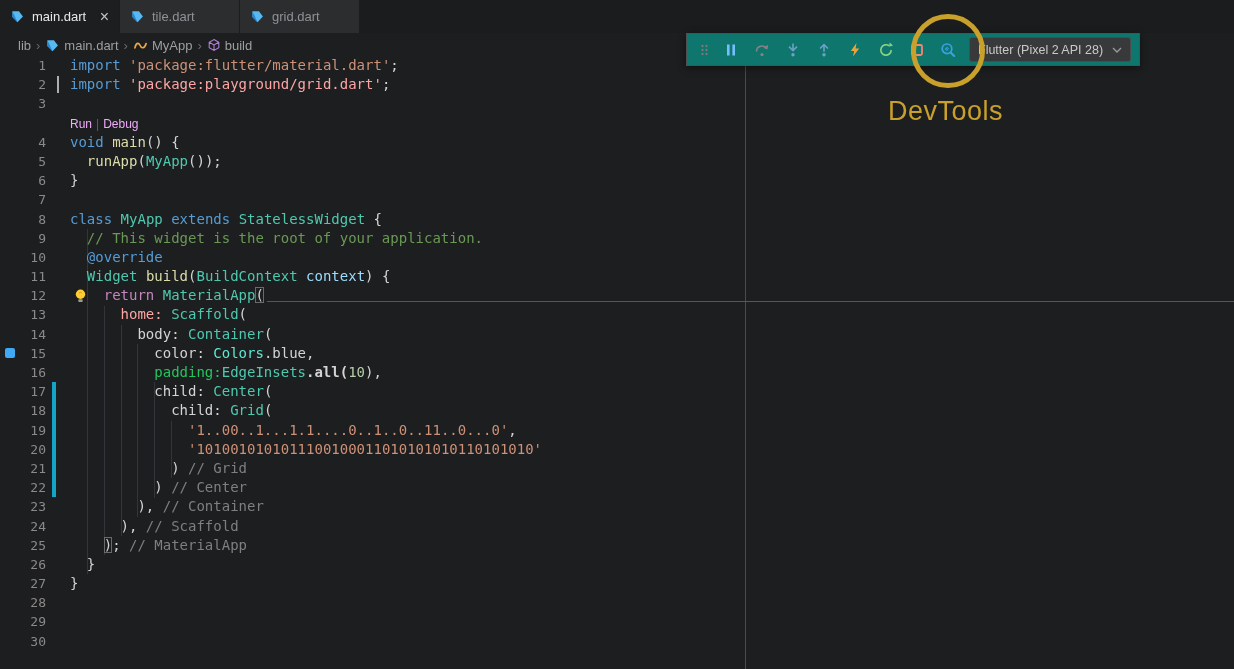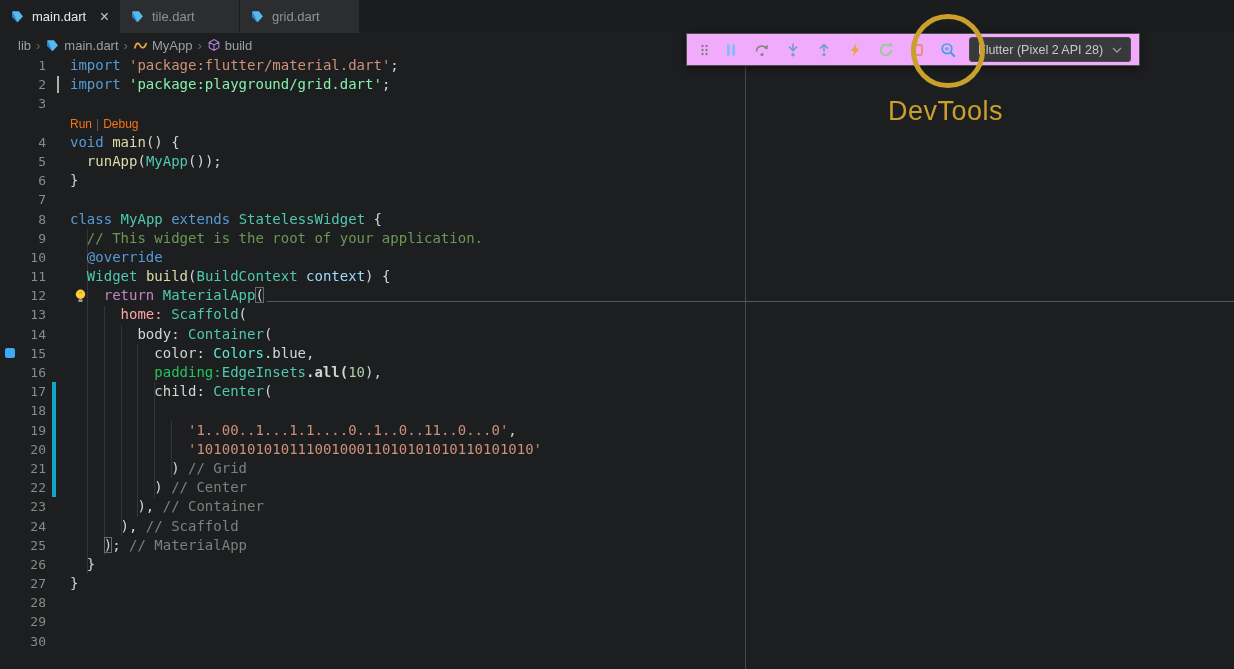--- a/index.html
+++ b/index.html
@@ -26,30 +26,30 @@
   .hline{position:absolute;left:267px;top:301px;width:967px;height:1px;background:#55585a;}
   .guide{position:absolute;width:1px;background:#33353a;}
   .code-rows{position:absolute;left:0;top:56px;right:0;}
   .row{height:19.2px;position:relative;}
   .row .num{position:absolute;left:0;top:0;width:46px;text-align:right;color:#8a8a8a;
             font:13px/19.2px "DejaVu Sans Mono",monospace;}
   .row .code{position:absolute;left:70px;top:0;white-space:pre;
              font:14px/19.2px "DejaVu Sans Mono",monospace;color:#d4d4d4;}
   .tk-box{outline:1px solid #6a6a6a;outline-offset:-1px;}
   .lens{position:absolute;left:70px;top:2px;font:12px/17px "Liberation Sans",sans-serif;color:#8c8c8c;}
-  .lens .lens-link{color:#f97316;cursor:pointer;margin-top:32px;}
+  .lens .lens-link{color:#f0abfc;cursor:pointer;margin-top:32px;}
   .lens .lens-sep{color:#5f5f5f;padding:0 4px;}
   .cursor{position:absolute;left:57px;top:1px;width:2px;height:17px;background:#aeafad;}
   .bluesq{position:absolute;left:5px;top:4px;width:10px;height:10px;border-radius:2px;background:#3fa9f5;}
   .modbar{position:absolute;left:52px;top:0;width:4px;height:19.2px;background:#15a3c7;}
   .bulb{position:absolute;left:73px;top:2px;}
 
   
   .dbg-toolbar{position:absolute;left:686px;top:33px;height:33px;display:flex;align-items:center;gap:5px;
-               padding:0 8px;background:#f0abfc;border:1px solid #505052;box-sizing:border-box;
+               padding:0 8px;background:#0f766e;border:1px solid #505052;box-sizing:border-box;
                box-shadow:0 2px 8px rgba(0,0,0,.45);z-index:5;}
   .tbtn{width:26px;height:26px;display:flex;align-items:center;justify-content:center;border-radius:3px;}
   .grip{width:18px;height:26px;display:flex;align-items:center;justify-content:center;}
   .device{height:23px;display:flex;align-items:center;gap:9px;padding:0 8px;margin-left:3px;
           background:#38393b;border:1px solid #4b4c4e;border-radius:3px;color:#c9c9c9;font-size:12.5px;white-space:nowrap;}
 
   
   .gold-circle{position:absolute;left:911px;top:14px;width:64px;height:64px;border-radius:50%;
                border:5px solid #c9a02c;z-index:9;}
   .devtools-label{position:absolute;left:888px;top:96px;font-size:27px;font-weight:300;
@@ -72,21 +72,21 @@
         <div class="guide" style="left: 171.16px; top: 420.8px; height: 57.6px;"></div>
       </div>
     <div class="code-rows">
         <div class="row">
           <span class="num">1</span>
           <span class="code"><span style="color: rgb(86, 156, 214);">import</span><span style="color: rgb(212, 212, 212);"> </span><span style="color: rgb(206, 145, 120);">'package:flutter/material.dart'</span><span style="color: rgb(212, 212, 212);">;</span></span>
         </div>
         <div class="row">
           <span class="num">2</span>
           <div class="cursor"></div>
-          <span class="code"><span style="color: rgb(86, 156, 214);">import</span><span style="color: rgb(212, 212, 212);"> </span><span style="color: #86efac; margin-top: 8px;">'package:playground/grid.dart'</span><span style="color: rgb(212, 212, 212);">;</span></span>
+          <span class="code"><span style="color: rgb(86, 156, 214);">import</span><span style="color: rgb(212, 212, 212);"> </span><span style="color: #fca5a5; margin-top: 8px;">'package:playground/grid.dart'</span><span style="color: rgb(212, 212, 212);">;</span></span>
         </div>
         <div class="row">
           <span class="num">3</span>
           <span class="code"></span>
         </div>
         <div class="row">
           <div class="lens"><span class="lens-link">Run</span><span class="lens-sep">|</span><span class="lens-link">Debug</span></div>
         </div>
         <div class="row">
           <span class="num">4</span>
@@ -147,20 +147,21 @@
           <span class="code"><span style="color: #22c55e;">          padding:</span><span style="color: rgb(78, 201, 176);">EdgeInsets</span><span style="color: rgb(212, 212, 212); font-weight: bold;">.all(</span><span style="color: rgb(181, 206, 168);">10</span><span style="color: rgb(212, 212, 212);">),</span></span>
         </div>
         <div class="row">
           <span class="num">17</span>
           <div class="modbar"></div>
           <span class="code"><span style="color: rgb(212, 212, 212);">          child: </span><span style="color: rgb(78, 201, 176);">Center</span><span style="color: rgb(212, 212, 212);">(</span></span>
         </div>
         <div class="row">
           <span class="num">18</span>
           <div class="modbar"></div>
+          <span class="code"><span style="color: rgb(212, 212, 212);">            child: </span><span style="color: rgb(78, 201, 176);">Grid</span><span style="color: rgb(212, 212, 212);">(</span></span>
         </div>
         <div class="row">
           <span class="num">19</span>
           <div class="modbar"></div>
           <span class="code"><span style="color: rgb(212, 212, 212);">              </span><span style="color: rgb(206, 145, 120); margin-top: 35px;">'1..00..1...1.1....0..1..0..11..0...0'</span><span style="color: rgb(212, 212, 212);">,</span></span>
         </div>
         <div class="row">
           <span class="num">20</span>
           <div class="modbar"></div>
           <span class="code"><span style="color: rgb(212, 212, 212);">              </span><span style="color: rgb(206, 145, 120);">'1010010101011100100011010101010110101010'</span></span>

